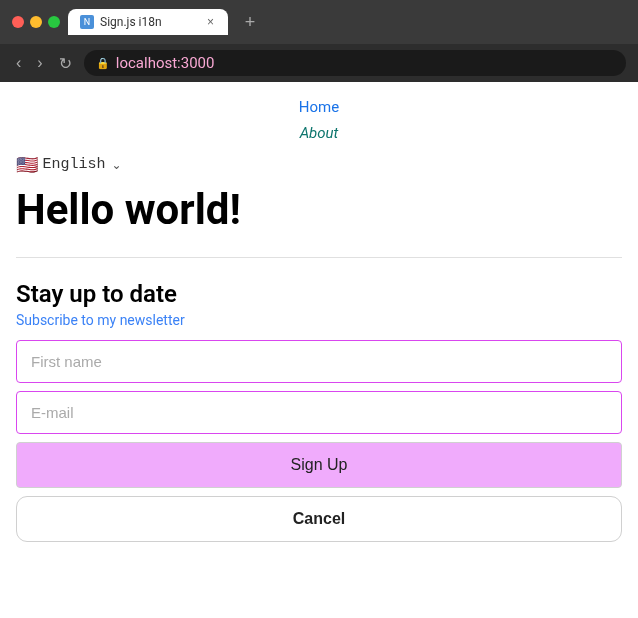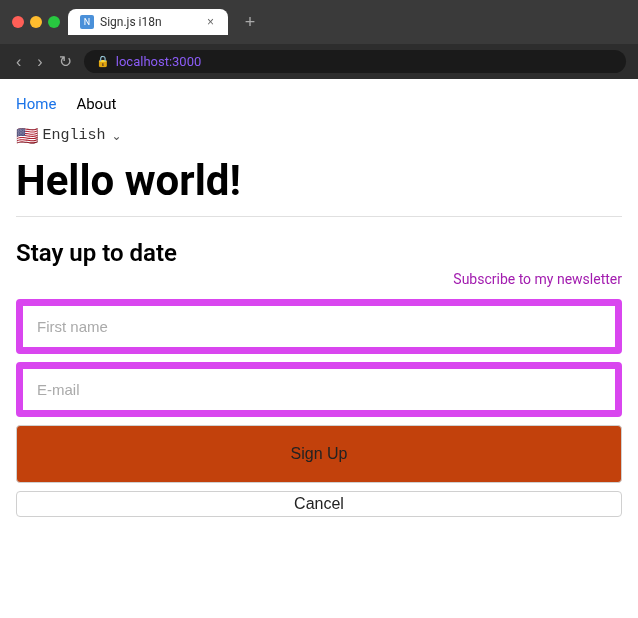--- a/index.html
+++ b/index.html
@@ -127,52 +127,54 @@
       flex: 1;
       gap: 6px;
     }
 
     .lock-icon {
       color: #aaa;
       font-size: 11px;
     }
 
     .address-text {
-      color: #8b5cf6;
-      font-size: 13px;
+      color: #f9a8d4;
+      font-size: 15px;
     }
 
     
     .page-content {
       background: #fff;
       padding: 16px 16px;
     }
 
     
     .site-nav {
       display: flex;
-      gap: 20px;
+      gap: 8px;
       align-items: center;
       margin-bottom: 12px;
+      flex-direction: column;
     }
 
     .nav-link {
       font-size: 15px;
       color: #1a73e8;
       text-decoration: none;
       cursor: pointer;
     }
 
     .nav-link.active {
       color: #1a73e8;
     }
 
     .nav-link.plain {
-      color: #000000;
+      color: #0f766e;
       text-decoration: none;
+      font-style: italic;
     }
 
     
     .language-selector {
       display: flex;
       align-items: center;
       gap: 4px;
       margin-bottom: 12px;
       cursor: pointer;
     }
@@ -191,21 +193,21 @@
       font-size: 12px;
       color: #555;
       margin-left: 2px;
     }
 
     
     .main-heading {
       font-size: 42px;
       font-weight: 700;
       color: #000;
-      margin-bottom: 12px;
+      margin-bottom: 24px;
       line-height: 1.1;
     }
 
     
     .divider {
       border: none;
       border-top: 1px solid #e0e0e0;
       margin: 0 0 20px 0;
     }
 
@@ -213,64 +215,63 @@
     .newsletter-heading {
       font-size: 24px;
       font-weight: 600;
       color: #000;
       margin-bottom: 4px;
       margin-top: 22px;
     }
 
     .newsletter-subtitle {
       font-size: 14px;
-      color: #a21caf;
+      color: #3b82f6;
       margin-bottom: 12px;
-      text-align: right;
     }
 
     .form-input {
       width: 100%;
       padding: 12px 14px;
-      border: 7px solid #d946ef;
+      border: 1px solid #d946ef;
       border-radius: 4px;
       font-size: 15px;
       color: #999;
       margin-bottom: 8px;
       outline: none;
       background: #fff;
     }
 
     .form-input::placeholder {
       color: #aaa;
     }
 
     .btn-signup {
       width: 100%;
-      padding: 19px;
+      padding: 13px;
       border: 1px solid #d0d0d0;
       border-radius: 4px;
-      background: #c2410c;
+      background: #f0abfc;
       font-size: 16px;
       color: #222;
       cursor: pointer;
       margin-bottom: 8px;
       font-weight: 400;
     }
 
     .btn-cancel {
       width: 100%;
-      padding: 3px;
+      padding: 13px;
       border: 1px solid #d0d0d0;
-      border-radius: 4px;
+      border-radius: 11px;
       background: #fff;
       font-size: 16px;
       color: #222;
       cursor: pointer;
-      font-weight: 400;
+      font-weight: 700;
     }
   </style>
 </head>
 <body>
 
 <div class="browser-chrome">
 
   <div class="browser-title-bar">
     <div class="window-controls">
       <button class="window-btn close"></button>

